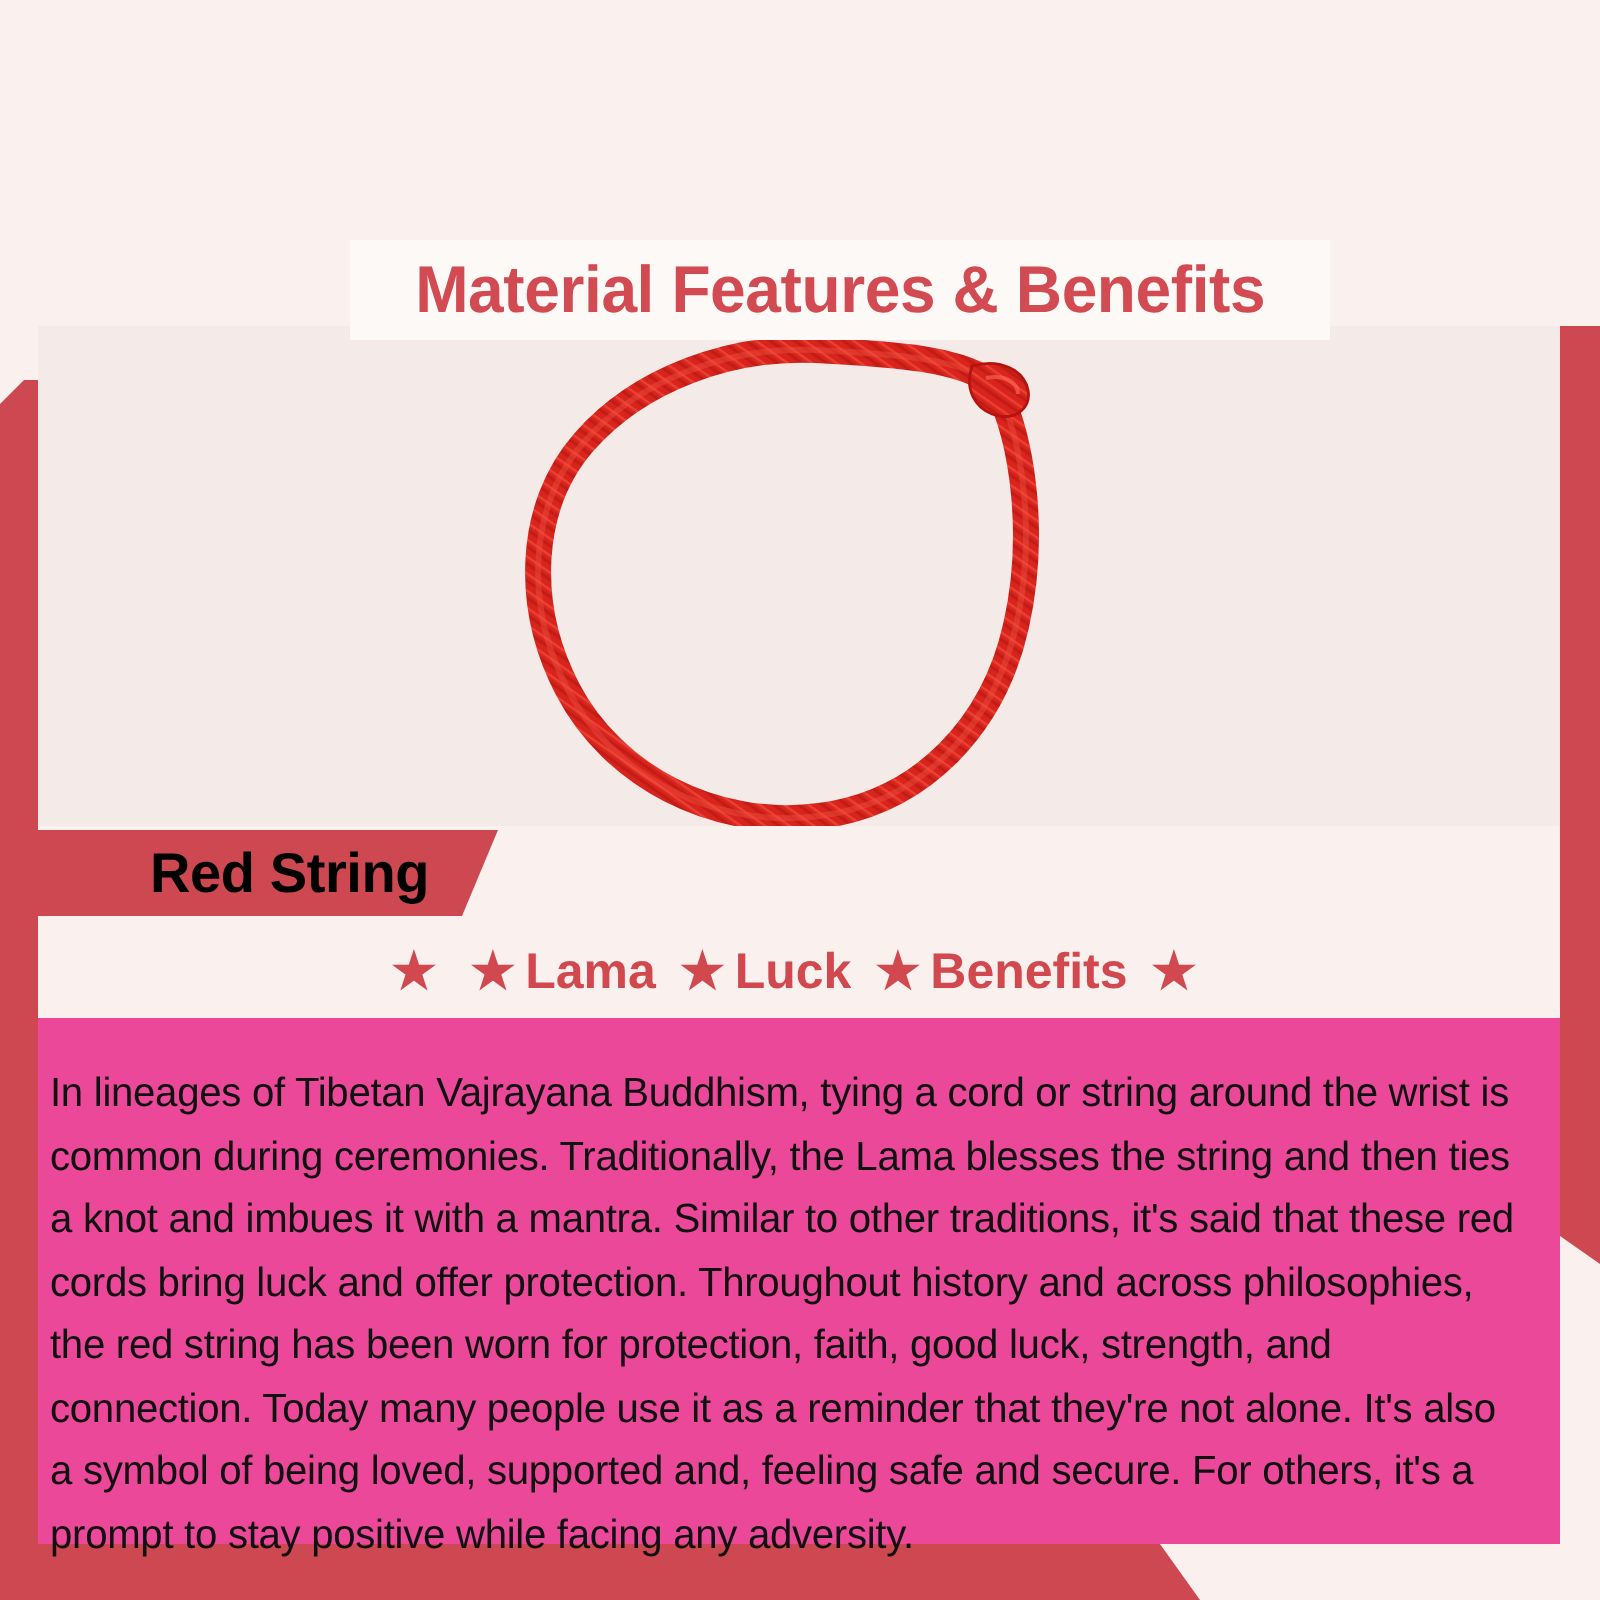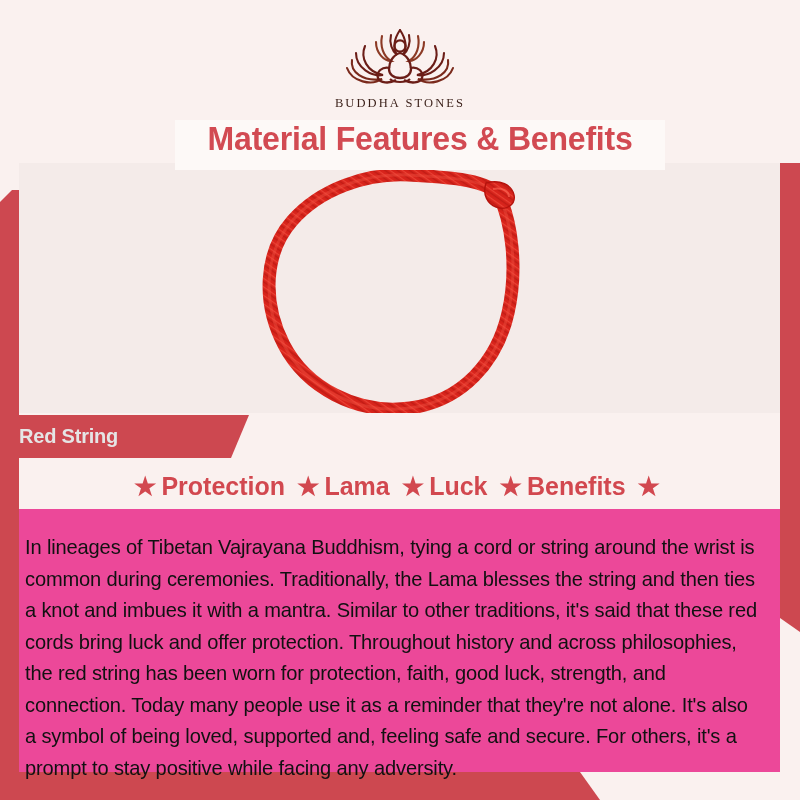--- a/index.html
+++ b/index.html
@@ -99,20 +99,21 @@
     text-align: center;
   }
   .title-band {
     position: absolute;
     left: 155px;
     width: 490px;
     top: 104px;
     height: 50px;
     background: #fdf9f7;
     display: flex;
+    align-items: center;
     justify-content: center;
   }
   .title-text {
     font-size: 33px;
     font-weight: bold;
     color: #d24a52;
     letter-spacing: -0.2px;
     white-space: nowrap;
     transform: scaleX(0.97);
   }
@@ -139,23 +140,24 @@
     left: 19px;
     top: 415px;
     width: 230px;
     height: 43px;
     background: #cd4850;
     clip-path: polygon(0 0, 230px 0, 212px 43px, 0 43px);
     display: flex;
     align-items: center;
   }
   .ribbon-label {
-    color: #e5e5e5;
-    font-size: 20px;
+    color: #000000;
+    font-size: 28px;
     font-weight: bold;
+    margin-left: 56px;
     letter-spacing: -0.2px;
   }
   .ribbon-gap {
     position: absolute;
     left: 19px;
     top: 458px;
     width: 761px;
     height: 6px;
     background: #faf1ef;
   }
@@ -237,55 +239,34 @@
     </svg>
   </div>
 
   <div class="deco-top-band"></div>
   <div class="deco-left-strip"></div>
   <div class="deco-right-strip"></div>
   <div class="deco-bottom-band"></div>
 
   <div class="header">
     <div class="header-inner">
-      <div class="logo-wrap">
-        <svg class="logo-mark" width="132" height="74" viewBox="0 0 132 74">
-          <g fill="none" stroke="#6b1d17" stroke-width="2.1" stroke-linecap="round">
-            <path d="M66,10 C60,19 59,28 63,35 C58,31 55,23 57,15"></path>
-            <path d="M66,10 C72,19 73,28 69,35 C74,31 77,23 75,15"></path>
-            <path d="M48,16 C46,26 49,36 57,41 C50,41 42,33 42,22" stroke="#8c3a25"></path>
-            <path d="M84,16 C86,26 83,36 75,41 C82,41 90,33 90,22" stroke="#8c3a25"></path>
-            <path d="M31,26 C26,38 33,52 49,55 C38,57 22,48 22,33" stroke="#6b1d17"></path>
-            <path d="M101,26 C106,38 99,52 83,55 C94,57 110,48 110,33" stroke="#6b1d17"></path>
-            <path d="M18,40 C16,52 29,62 48,59 C38,66 18,62 13,48" stroke="#7a2a1c"></path>
-            <path d="M114,40 C116,52 103,62 84,59 C94,66 114,62 119,48" stroke="#7a2a1c"></path>
-          </g>
-          <circle cx="66" cy="26" r="5.6" fill="none" stroke="#6b1d17" stroke-width="2.2"></circle>
-          <path d="M66,33 C59,35 55,42 55,49 C55,54 59,58 66,58 C73,58 77,54 77,49 C77,42 73,35 66,33 Z" fill="none" stroke="#6b1d17" stroke-width="2.3"></path>
-          <path d="M56,48 C48,46 42,52 44,58 C46,63 55,64 62,60" fill="none" stroke="#6b1d17" stroke-width="2.3"></path>
-          <path d="M76,48 C84,46 90,52 88,58 C86,63 77,64 70,60" fill="none" stroke="#6b1d17" stroke-width="2.3"></path>
-          <path d="M56,59 C60,63 72,63 76,59" fill="none" stroke="#6b1d17" stroke-width="2.2"></path>
-        </svg>
-        <span class="logo-word">BUDDHA STONES</span>
-      </div>
       <div class="title-band">
         <span class="title-text">Material Features &amp; Benefits</span>
       </div>
     </div>
   </div>
 
   <div class="ribbon">
     <span class="ribbon-label">Red String</span>
   </div>
   <div class="ribbon-gap"></div>
 
   <div class="benefits">
     <span class="benefit">
       <span class="star">★</span>
-      <span>Protection</span>
     </span>
     <span class="benefit">
       <span class="star">★</span>
       <span>Lama</span>
     </span>
     <span class="benefit">
       <span class="star">★</span>
       <span>Luck</span>
     </span>
     <span class="benefit">

